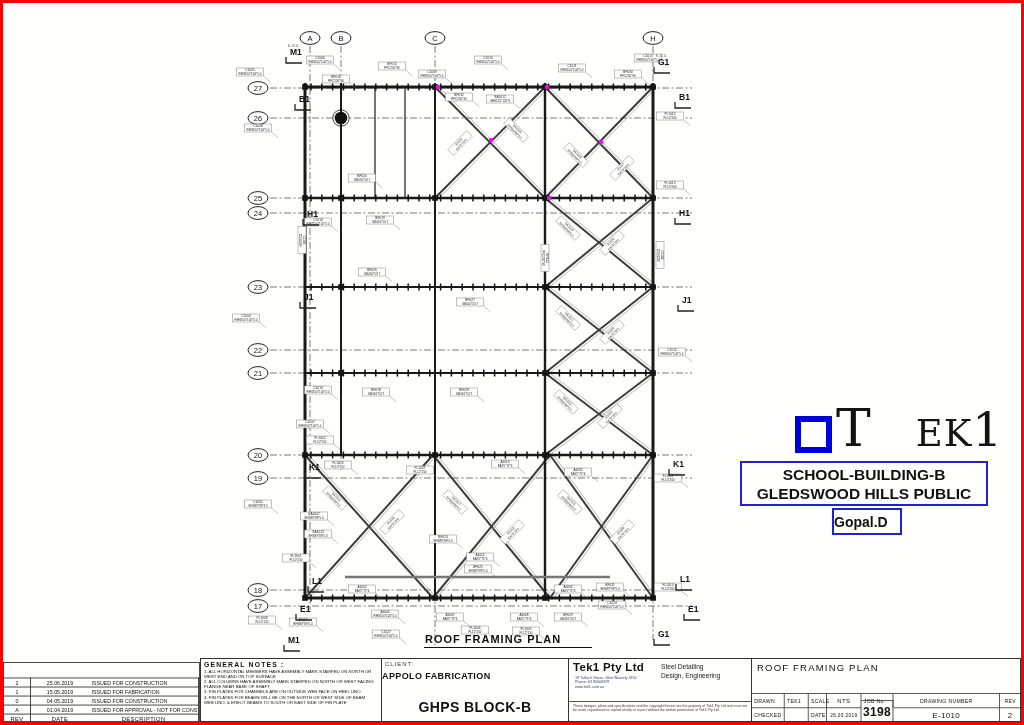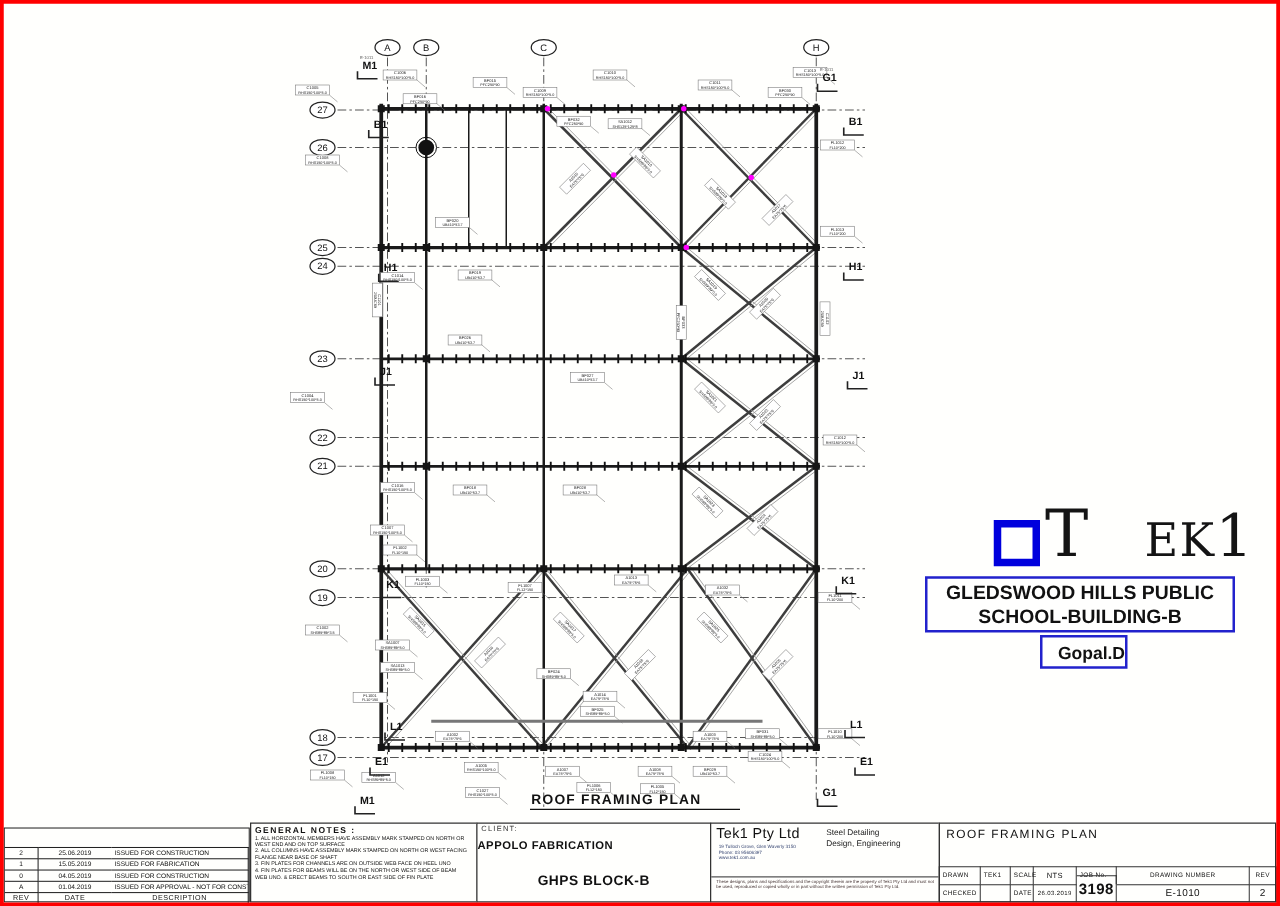--- a/index.html
+++ b/index.html
@@ -10,21 +10,21 @@
   
   .logo-square{position:absolute;left:795px;top:416px;width:25px;height:25px;border:6px solid #0000dd;background:#fff;}
   .logo-text{position:absolute;left:836px;top:400px;height:56px;font-family:"DejaVu Serif", serif;color:#141414;white-space:nowrap;letter-spacing:1px;}
   .lg-t{font-size:52px;line-height:56px;}
   .lg-ek{font-size:37px;line-height:56px;vertical-align:baseline;margin-left:44px;}
   .lg-one{font-size:47px;line-height:56px;}
   .proj-box{position:absolute;left:740px;top:461px;width:244px;height:41px;border:2px solid #2222cc;background:#fffffe;
             display:flex;flex-direction:column;justify-content:center;align-items:center;
             font-weight:bold;font-size:15.5px;line-height:19px;text-align:center;}
   .author-box{position:absolute;left:832px;top:508px;width:66px;height:23px;border:2px solid #2222cc;background:#fffffe;
-            display:flex;justify-content:flex-end;align-items:center;font-weight:bold;font-size:14px;}
+            display:flex;justify-content:flex-start;align-items:center;font-weight:bold;font-size:14px;}
   
   .blk{position:absolute;border:1px solid #333;background:#fffffd;box-sizing:border-box;}
   
   .rev-wrap{position:absolute;left:3px;top:662px;width:240px;height:73px;transform:scale(0.82);transform-origin:0 0;}
   .rev-table{width:240px;height:73px;border:1px solid #222;box-sizing:border-box;display:grid;
              grid-template-columns:33px 71px 134px;grid-template-rows:18px 11px 11px 11px 11px 11px;
              font-size:6.4px;}
   .rev-table .c{border-right:1px solid #222;border-top:1px solid #222;display:flex;align-items:center;padding-left:3px;box-sizing:border-box;overflow:hidden;white-space:nowrap;}
   .rev-table .c:nth-child(3n){border-right:none;}
   .rev-table .filler{grid-column:1/4;border:none;}
@@ -32,24 +32,24 @@
   .rev-table .rv{justify-content:center;padding-left:0;}
   
   .notes{left:200px;top:658px;width:182px;height:64px;padding:2px 0 0 3px;}
   .notes-title{font-size:6.8px;font-weight:bold;letter-spacing:1.2px;}
   .notes-body{transform:scale(0.72);transform-origin:0 0;width:238px;font-size:6px;line-height:6.6px;margin-top:1px;}
   .notes-body div{margin-bottom:1px;}
   
   .client{left:381px;top:658px;width:188px;height:64px;}
   .client-label{position:absolute;left:3px;top:2px;font-size:6px;letter-spacing:1px;color:#333;}
   .client-name{position:absolute;left:0;top:12px;width:100%;text-align:left;font-weight:bold;font-size:9px;letter-spacing:.4px;}
-  .client-proj{position:absolute;left:0;top:40px;width:100%;text-align:center;font-weight:bold;font-size:11px;letter-spacing:.4px;}
+  .client-proj{position:absolute;left:0;top:40px;width:100%;text-align:center;font-weight:bold;font-size:14px;letter-spacing:.4px;}
   
   .company{left:568px;top:658px;width:184px;height:64px;}
-  .co-name{position:absolute;left:4px;top:2px;font-size:11.5px;font-weight:normal;letter-spacing:.3px;}
+  .co-name{position:absolute;left:4px;top:2px;font-size:11.5px;font-weight:bold;letter-spacing:.3px;}
   .co-addr{position:absolute;left:6px;top:17px;width:220px;transform:scale(0.62);transform-origin:0 0;
            font-size:6px;line-height:7px;color:#31406e;}
   .co-serv{position:absolute;left:92px;top:4px;font-size:6.6px;line-height:8.5px;color:#222;}
   .co-divider{position:absolute;left:0;top:42px;width:100%;border-top:1px solid #555;}
   .co-disc{position:absolute;left:4px;top:45px;width:288px;transform:scale(0.61);transform-origin:0 0;
            font-size:5.8px;line-height:6.2px;color:#433;}
   
   .rtitle{left:751px;top:658px;width:270px;height:64px;}
   .rtitle-name{position:absolute;left:5px;top:3px;font-size:9.5px;letter-spacing:1.2px;}
   .rt-wrap{position:absolute;left:751px;top:693px;width:338px;height:37px;transform:scale(0.8);transform-origin:0 0;}
@@ -701,22 +701,22 @@
     <g>
       <text x="425" y="643" font-size="11" font-weight="bold" letter-spacing="1" fill="#111" font-family="Liberation Sans, sans-serif">ROOF FRAMING PLAN</text>
       <line x1="424" y1="647.5" x2="592" y2="647.5" stroke="#111" stroke-width="1"></line>
     </g>
   </svg>
 
 <div class="logo-square"></div>
 <div class="logo-text"><span class="lg-t">T</span><span class="lg-ek">EK</span><span class="lg-one">1</span></div>
 
 <div class="proj-box">
+  <div>SCHOOL-BUILDING-B</div>
   <div>GLEDSWOOD HILLS PUBLIC</div>
-  <div>SCHOOL-BUILDING-B</div>
 </div>
 
 <div class="author-box">
   <span>Gopal.D</span>
 </div>
 
 <div class="rev-wrap">
   <div class="rev-table">
     <div class="c filler"></div>
     <div class="c rv">2</div>

